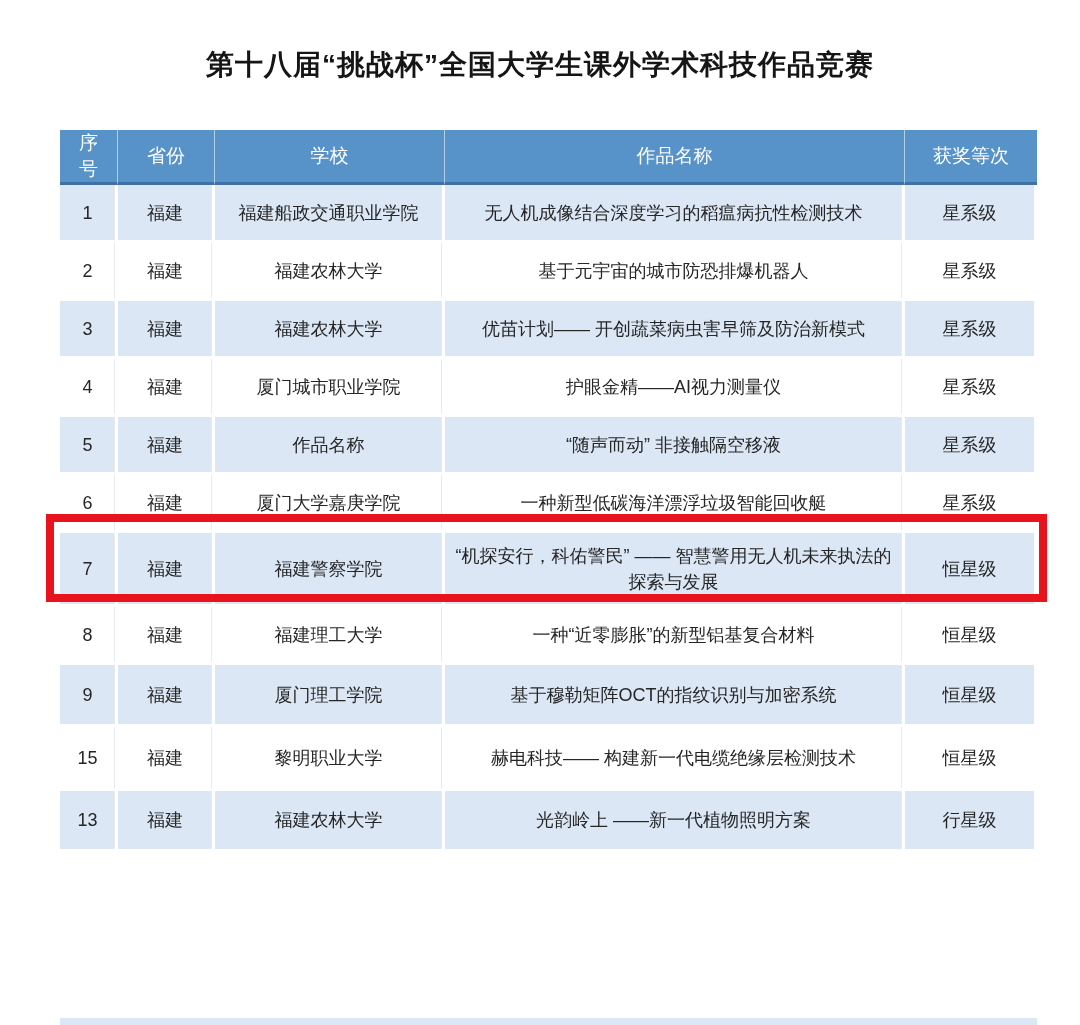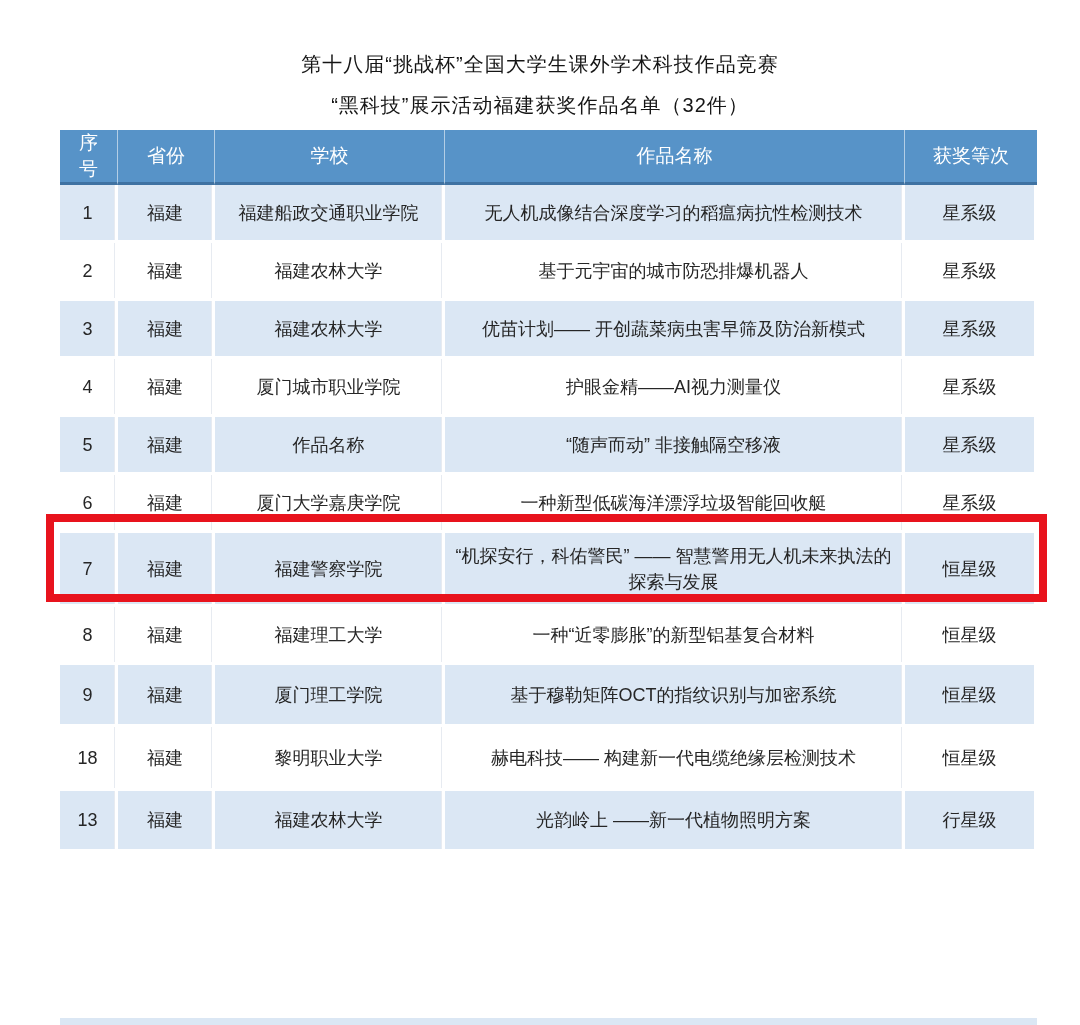--- a/index.html
+++ b/index.html
@@ -12,22 +12,22 @@
   }
 
   
   .title-block {
     position: absolute;
     top: 44px; left: 0; width: 1080px;
     text-align: center;
     color: #151515;
   }
   .title-line {
-    font-size: 20px;
-    font-weight: 400;
+    font-size: 28px;
+    font-weight: 700;
     line-height: 41px;
     letter-spacing: 1px;
   }
 
   
   .award-table {
     position: absolute;
     left: 60px; top: 130px;
     width: 977px;
     border-collapse: separate;
@@ -93,21 +93,20 @@
     left: 60px; top: 1018px;
     width: 977px; height: 7px;
     background: #dbe7f4;
   }
 </style>
 </head>
 <body>
 
 <div class="title-block">
   <div class="title-line">第十八届“挑战杯”全国大学生课外学术科技作品竞赛</div>
-  <div class="title-line">“黑科技”展示活动福建获奖作品名单（32件）</div>
 </div>
 
 <table class="award-table">
   <colgroup>
     <col style="width:58px">
       <col style="width:97px">
       <col style="width:230px">
       <col style="width:460px">
       <col style="width:132px">
   </colgroup>
@@ -178,21 +177,21 @@
       <td>恒星级</td>
     </tr>
     <tr>
       <td class="cell-no">9</td>
       <td>福建</td>
       <td>厦门理工学院</td>
       <td>基于穆勒矩阵OCT的指纹识别与加密系统</td>
       <td>恒星级</td>
     </tr>
     <tr>
-      <td class="cell-no">18</td>
+      <td class="cell-no">15</td>
       <td>福建</td>
       <td>黎明职业大学</td>
       <td>赫电科技—— 构建新一代电缆绝缘层检测技术</td>
       <td>恒星级</td>
     </tr>
     <tr>
       <td class="cell-no">13</td>
       <td>福建</td>
       <td>福建农林大学</td>
       <td>光韵岭上 ——新一代植物照明方案</td>

